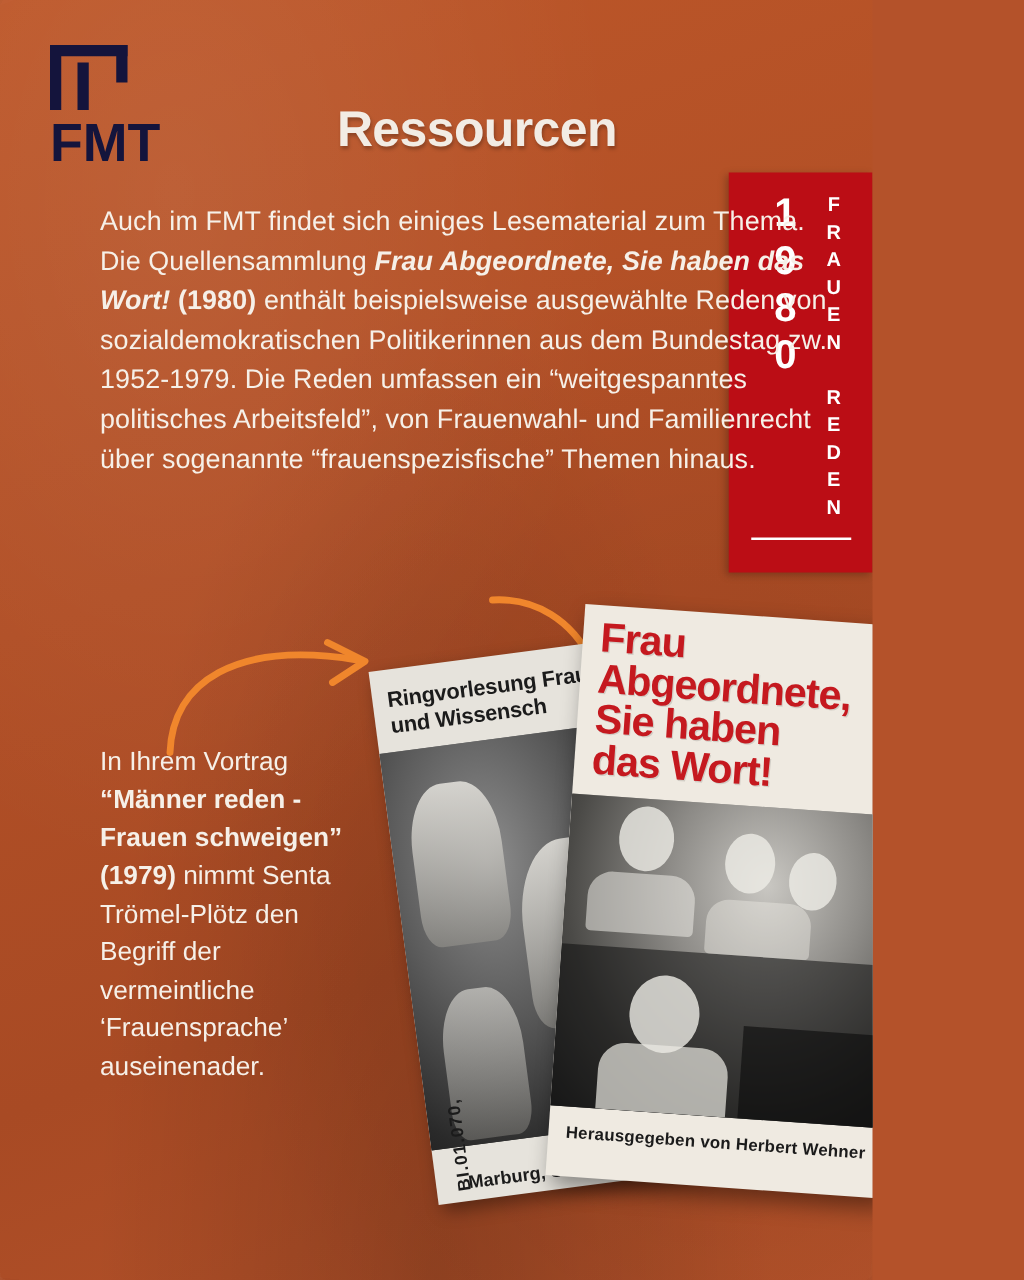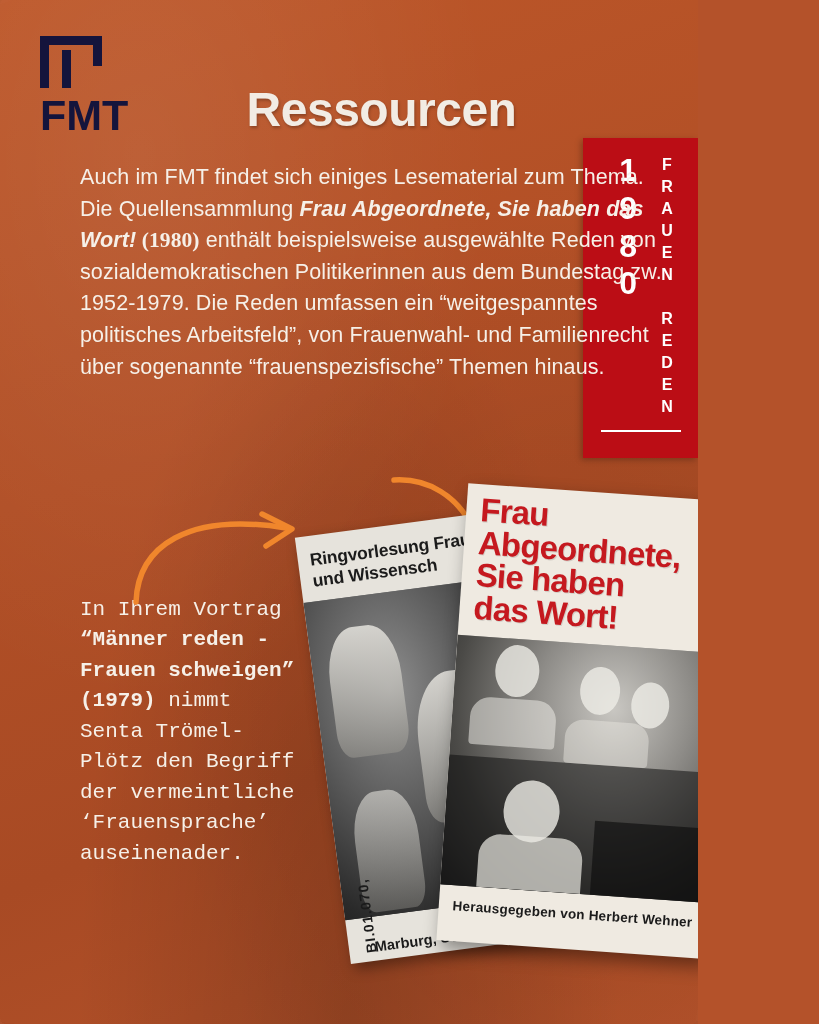--- a/index.html
+++ b/index.html
@@ -80,21 +80,21 @@
     font-family: "Liberation Sans", sans-serif;
   }
 
   
   #header-title {
     position: absolute;
     left: 0; right: 0;
     top: 82px;
     text-align: center;
     color: #f2ece4;
-    font-size: 48px;
+    font-size: 40px;
     font-weight: bold;
     letter-spacing: -0.5px;
     text-shadow: 1px 2px 3px rgba(0,0,0,0.25);
     padding-left: 65px;
   }
 
   
   #year-tab {
     position: absolute;
     right: 0;
@@ -141,33 +141,32 @@
   #intro-paragraph {
     position: absolute;
     left: 80px;
     top: 162px;
     width: 600px;
     color: #f6f0e8;
     font-size: 21.5px;
     line-height: 1.47;
     letter-spacing: 0.1px;
   }
-  #intro-paragraph b { font-weight: bold; font-family: Liberation Serif, serif; }
+  #intro-paragraph b { font-weight: bold; }
   #intro-paragraph i.bolditalic { font-weight: bold; font-style: italic; }
 
   
   #lecture-paragraph {
     position: absolute;
     left: 80px;
     top: 595px;
     width: 218px;
     color: #f6f0e8;
     font-size: 21px;
     line-height: 1.45;
-    font-family: Liberation Mono, monospace;
   }
   #lecture-paragraph b { font-weight: bold; }
 
   
   #arrow-left-svg {
     position: absolute;
     left: 128px;
     top: 498px;
     width: 200px;
     height: 110px;

